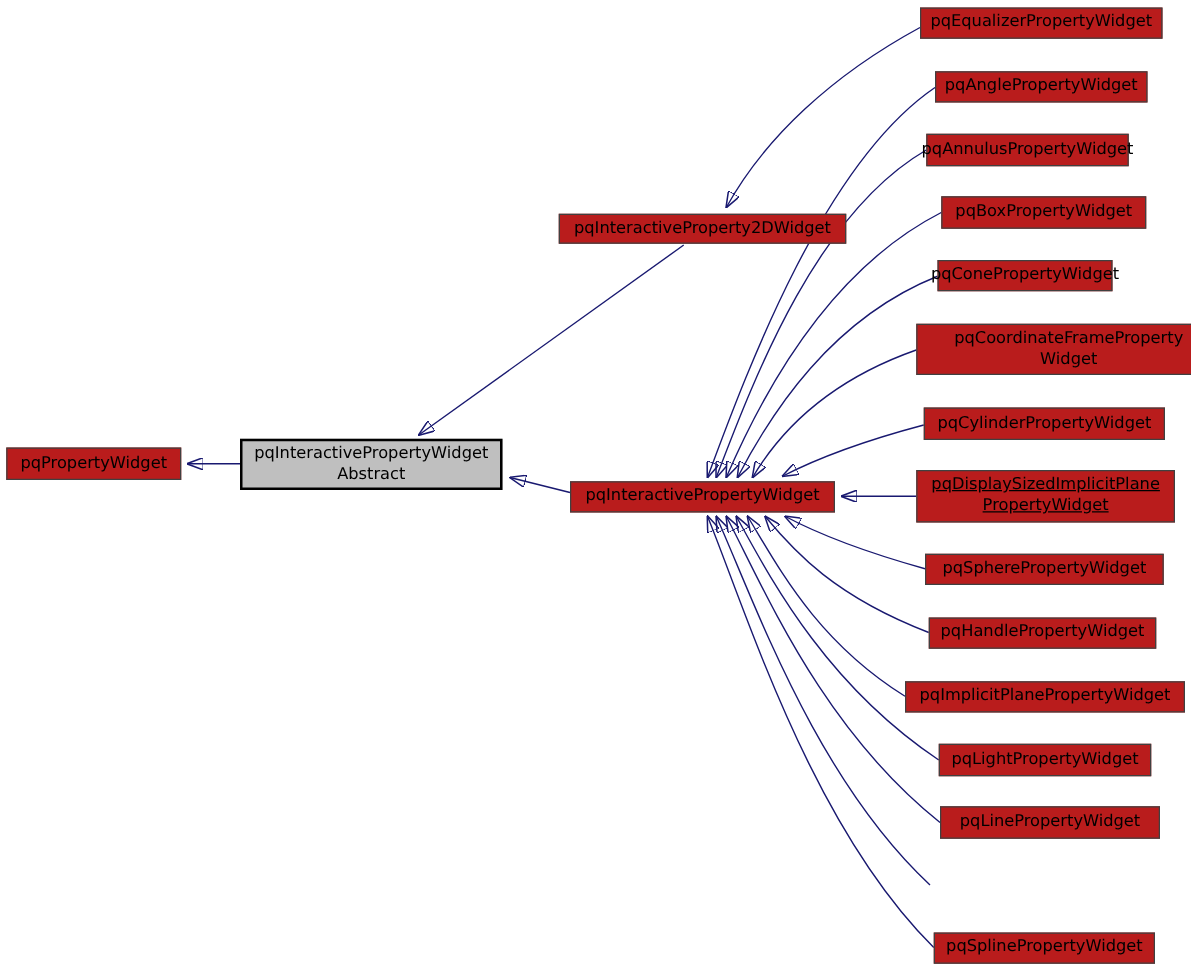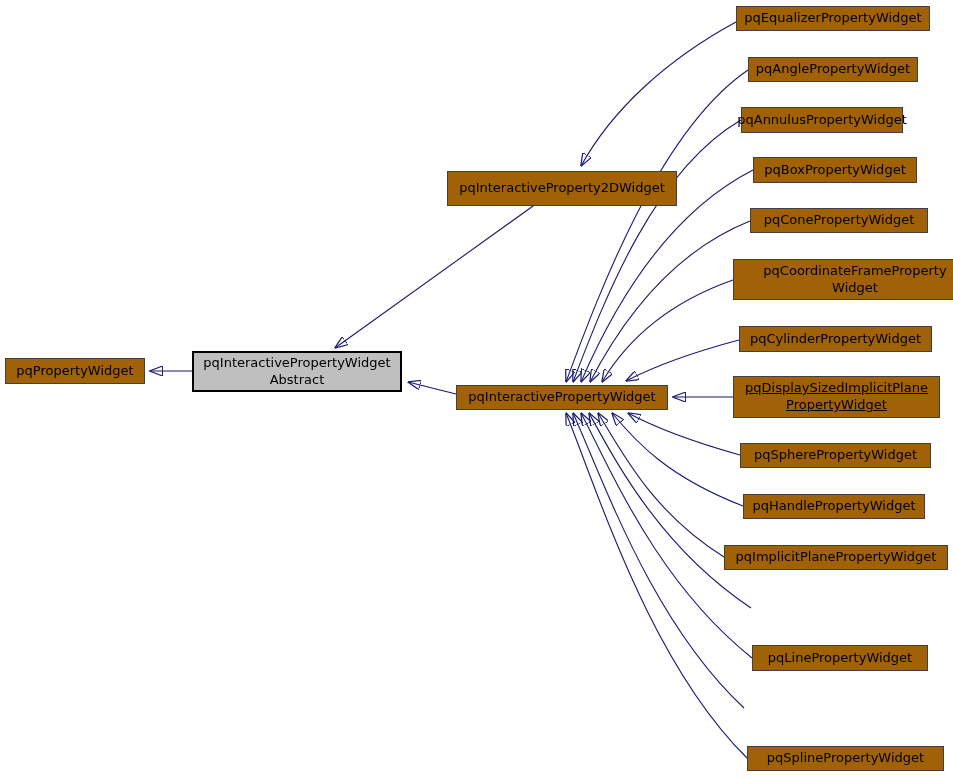--- a/index.html
+++ b/index.html
@@ -23,21 +23,21 @@
     height: 779px;
   }
   .edges path {
     fill: none;
     stroke: #191970;
     stroke-width: 1.1;
   }
   .node {
     position: absolute;
     box-sizing: border-box;
-    background: #a16207;
+    background: #b91c1c;
     border: 1px solid #404040;
     color: #000000;
     font-size: 13px;
     line-height: 1.3;
     display: flex;
     align-items: center;
     justify-content: center;
     text-align: center;
     white-space: pre-line;
     cursor: pointer;
@@ -77,47 +77,48 @@
     <path d="M752,658 C657,582 612,472 581,413" marker-end="url(#arrow)"></path>
     <path d="M744,708 C652,622 604,482 573,413" marker-end="url(#arrow)"></path>
     <path d="M747,758 C650,662 598,492 566,413" marker-end="url(#arrow)"></path>
   </svg>
 
   <div class="node" style="left:5px; top:358px; width:140px; height:26px;">pqPropertyWidget</div>
 
   <div class="node highlight" style="left:192px; top:351px; width:210px; height:41px;">pqInteractivePropertyWidget
 Abstract</div>
 
-  <div class="node" style="left:447px; top:171px; width:230px; height:35px;">pqInteractiveProperty2DWidget</div>
+  <div class="node" style="left:447px; top:171px; width:230px; height:24px;">pqInteractiveProperty2DWidget</div>
 
   <div class="node" style="left:456px; top:385px; width:212px; height:25px;">pqInteractivePropertyWidget</div>
 
   <div class="node" style="left:736px; top:6px; width:194px; height:25px;">pqEqualizerPropertyWidget</div>
 
   <div class="node" style="left:748px; top:57px; width:170px; height:25px;">pqAnglePropertyWidget</div>
 
   <div class="node" style="left:741px; top:107px; width:162px; height:26px;">pqAnnulusPropertyWidget</div>
 
   <div class="node" style="left:753px; top:157px; width:164px; height:26px;">pqBoxPropertyWidget</div>
 
-  <div class="node" style="left:750px; top:208px; width:178px; height:25px;">pqConePropertyWidget</div>
+  <div class="node" style="left:750px; top:208px; width:140px; height:25px;">pqConePropertyWidget</div>
 
   <div class="node" style="left:733px; top:259px; width:244px; height:41px;">pqCoordinateFrameProperty
 Widget</div>
 
   <div class="node" style="left:739px; top:326px; width:193px; height:26px;">pqCylinderPropertyWidget</div>
 
   <div class="node" style="left:733px; top:376px; width:207px; height:42px;text-decoration:underline;">pqDisplaySizedImplicitPlane
 PropertyWidget</div>
 
   <div class="node" style="left:740px; top:443px; width:191px; height:25px;">pqSpherePropertyWidget</div>
 
   <div class="node" style="left:743px; top:494px; width:182px; height:25px;text-align:right;">pqHandlePropertyWidget</div>
 
   <div class="node" style="left:724px; top:545px; width:224px; height:25px;">pqImplicitPlanePropertyWidget</div>
 
+  <div class="node" style="left:751px; top:595px; width:170px; height:26px;">pqLightPropertyWidget</div>
 
   <div class="node" style="left:752px; top:645px; width:176px; height:26px;text-align:right;">pqLinePropertyWidget</div>
 
 
-  <div class="node" style="left:747px; top:746px; width:197px; height:25px;">pqSplinePropertyWidget</div>
+  <div class="node" style="left:747px; top:746px; width:177px; height:25px;">pqSplinePropertyWidget</div>
 
 </div>
 
 </body></html>

